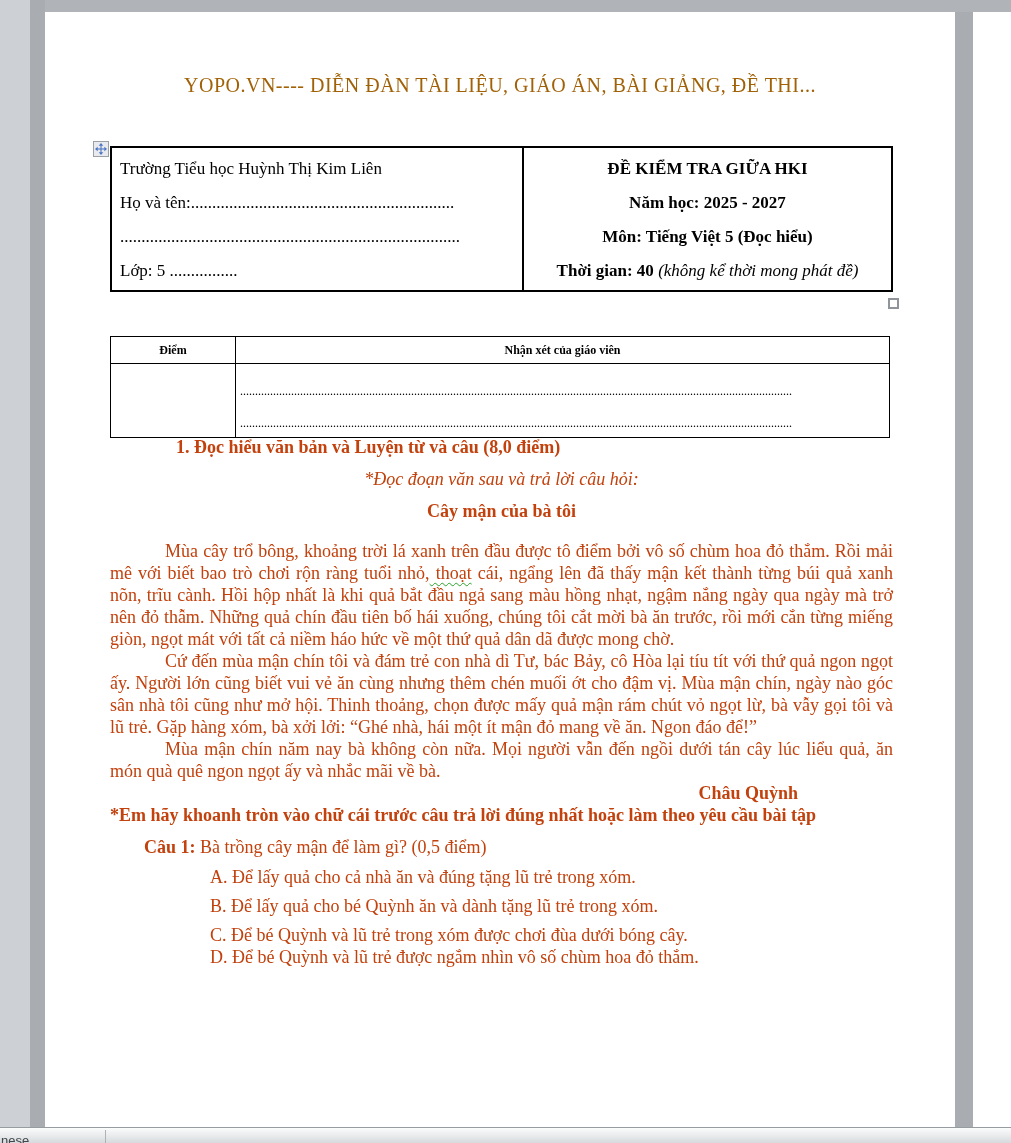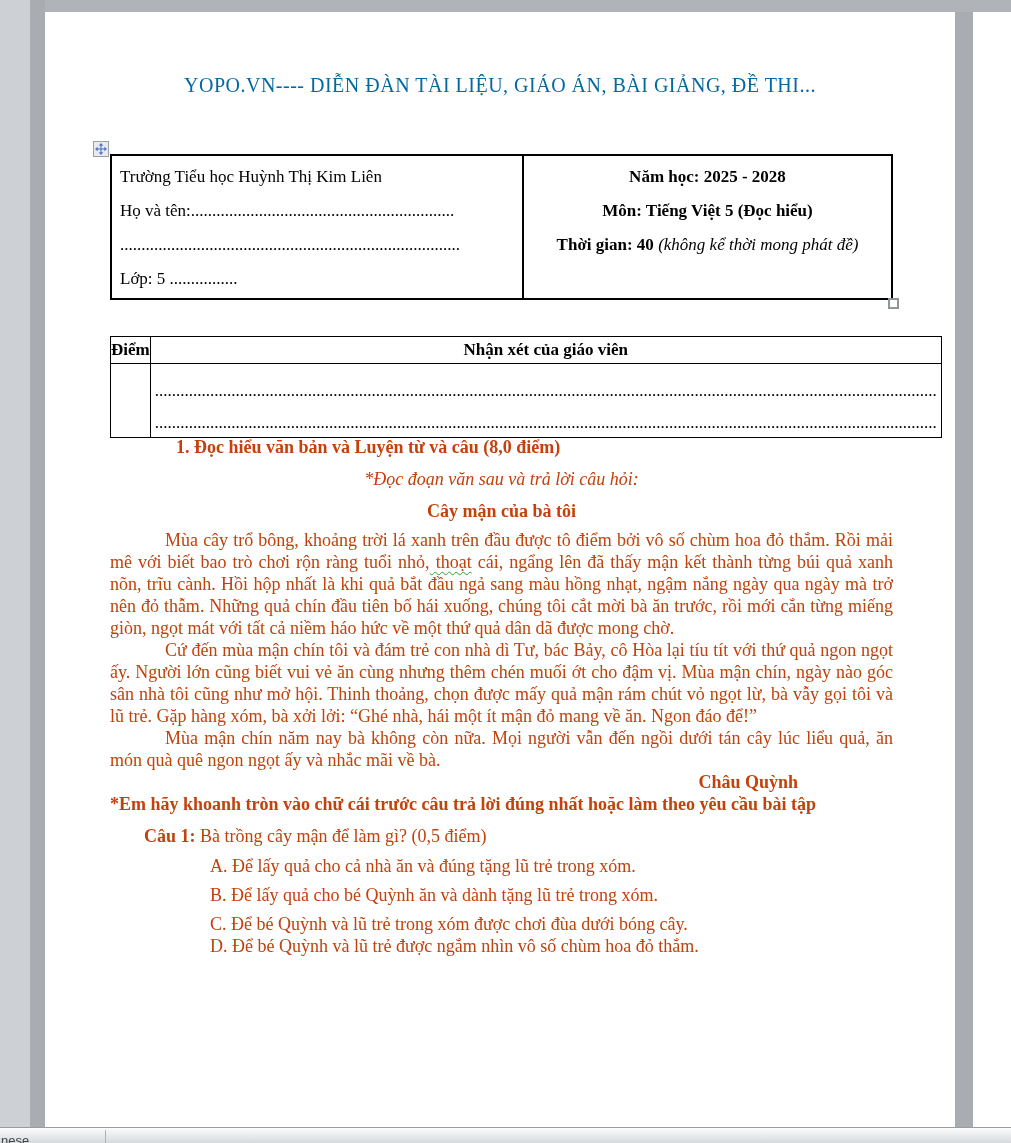--- a/index.html
+++ b/index.html
@@ -10,54 +10,54 @@
   
   .left-margin-strip  { position:absolute; left:0;   top:0; width:30px;  height:1127px; background:#cdd0d4; }
   .page-shadow-strip  { position:absolute; left:30px; top:0; width:15px; height:1127px; background:#a9adb2; }
   .top-margin-band    { position:absolute; left:45px; top:0; width:966px; height:12px;  background:#b0b4b9; }
   .page-gap-strip     { position:absolute; left:955px; top:12px; width:18px; height:1115px; background:#a9adb2; }
   .next-page-sliver   { position:absolute; left:973px; top:12px; width:38px; height:1115px; background:#ffffff; }
 
   .page { position:absolute; left:45px; top:12px; width:910px; height:1115px; background:#ffffff; }
 
   .forum-line { position:absolute; top:62px; left:0; width:100%; text-align:center;
-                color:#0369a1; font-size:20px; letter-spacing:0.5px; }
+                color:#a16207; font-size:20px; letter-spacing:0.5px; }
 
   .move-handle { position:absolute; left:48px; top:129px; width:16px; height:16px;
                  border:1px solid #9aa0a6; background:#e8eaed; display:flex;
                  align-items:center; justify-content:center; }
   .move-handle svg { width:12px; height:12px; display:block; }
 
   .resize-handle { position:absolute; left:843px; top:286px; width:11px; height:11px;
                    border:2px solid #8f959a; background:#ffffff; }
 
   
-  .table1 { position:absolute; left:65px; top:142px; width:783px; height:146px;
+  .table1 { position:absolute; left:65px; top:134px; width:783px; height:146px;
             border:2px solid #000; display:flex; font-size:17px; }
   .t1-left  { width:412px; border-right:2px solid #000; padding:10px 6px 6px 8px; }
   .t1-right { flex:1; padding:10px 6px 6px 6px; text-align:center; font-weight:bold; }
   .t1-line { line-height:22px; margin-bottom:12px; white-space:nowrap; overflow:hidden; }
 
   
   .table2 { position:absolute; left:65px; top:324px; width:780px; border:1.5px solid #000;
-            border-collapse:collapse; font-size:17px; }
+            border-collapse:collapse; font-size:12px; }
   .table2 td, .table2 th { border:1px solid #000; }
   .t2-head th { font-weight:bold; text-align:center; height:27px; }
   .t2-score-col { width:125px; }
   .t2-body td { height:74px; vertical-align:top; }
   .dotline { white-space:nowrap; overflow:hidden; line-height:22px; padding:0 4px; }
   .t2-comment-cell { padding-top:16px; }
   .t2-comment-cell .dotline + .dotline { margin-top:10px; }
 
   
   .body-text { position:absolute; left:65px; top:424px; width:783px;
                font-size:18px; line-height:22px; color:#c2410c; }
   .sec-heading { font-weight:bold; margin:0 0 10px 66px; }
   .read-instruction { text-align:center; font-weight:normal; font-style:italic; margin-bottom:10px; }
-  .passage-title { text-align:center; font-weight:bold; margin-bottom:7px; }
+  .passage-title { text-align:center; font-weight:bold; margin-bottom:18px; }
   .para { text-align:justify; text-indent:55px; }
   .squiggle { text-decoration:underline wavy #2aa52a; text-decoration-thickness:1px;
               text-underline-offset:3px; }
   .author { font-weight:bold; text-align:right; padding-right:95px; }
   .directive { font-weight:bold; text-align:justify; }
   .question { margin:10px 0 0 34px; }
   .q-label { font-weight:bold; }
   .option { margin-left:100px; }
   .opt-a { margin-top:8px; } .opt-b { margin-top:7px; } .opt-c { margin-top:7px; } .opt-d { margin-top:0; }
 
@@ -99,21 +99,22 @@
     </div>
 
     <div class="table1">
       <div class="t1-left">
         <div class="t1-line">Trường Tiểu học Huỳnh Thị Kim Liên</div>
         <div class="t1-line">Họ và tên:..............................................................</div>
         <div class="t1-line">................................................................................</div>
         <div class="t1-line">Lớp: 5 ................</div>
       </div>
       <div class="t1-right">
-        <div class="t1-line">Năm học: 2025 - 2028</div>
+        <div class="t1-line">ĐỀ KIỂM TRA GIỮA HKI</div>
+        <div class="t1-line">Năm học: 2025 - 2027</div>
         <div class="t1-line">Môn: Tiếng Việt 5 (Đọc hiểu)</div>
         <div class="t1-line"><span>Thời gian: 40</span><span style="font-weight:normal;font-style:italic"> (không kể thời mong phát đề)</span></div>
       </div>
     </div>
 
     <div class="resize-handle"></div>
 
     <table class="table2" cellspacing="0">
       <tbody>
           <tr class="t2-head">

